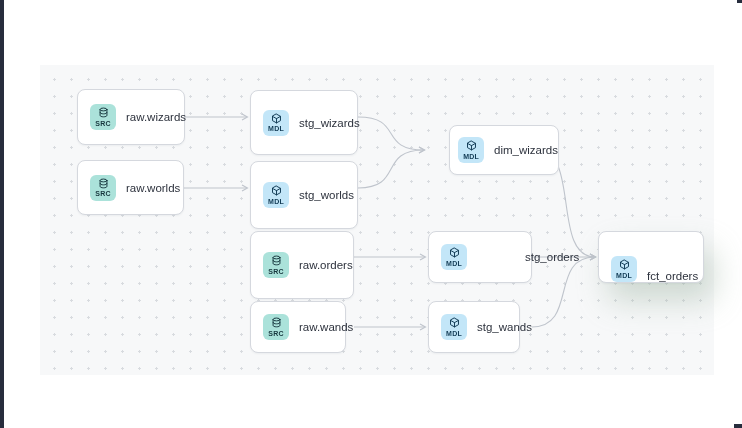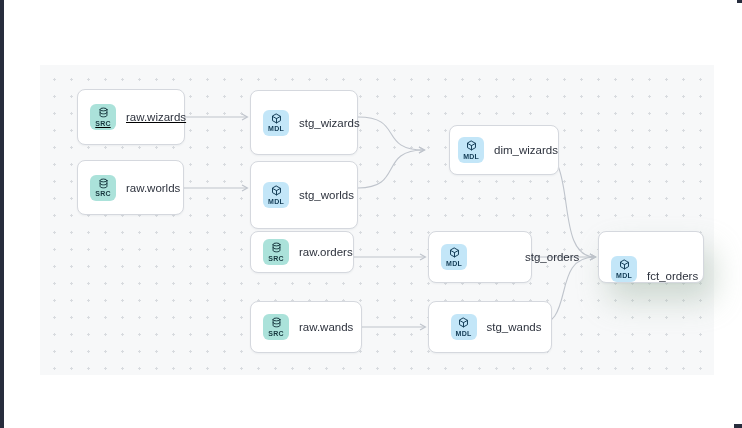--- a/index.html
+++ b/index.html
@@ -59,21 +59,21 @@
   <path d="M 145 52 L 207 52" class="edge" marker-end="url(#arrow)"></path>
       <path d="M 144 123 L 207 123" class="edge" marker-end="url(#arrow)"></path>
       <path d="M 318 52 C 364 52, 338 85, 384 85" class="edge" marker-end="url(#arrow)"></path>
       <path d="M 318 123 C 364 123, 338 85, 384 85" class="edge" marker-end="url(#arrow)"></path>
       <path d="M 314 192 L 385 192" class="edge" marker-end="url(#arrow)"></path>
       <path d="M 314 262 L 385 262" class="edge" marker-end="url(#arrow)"></path>
       <path d="M 492 192 L 555 192" class="edge" marker-end="url(#arrow)"></path>
       <path d="M 492 262 C 538 262, 509 192, 555 192" class="edge" marker-end="url(#arrow)"></path>
       <path d="M 497 85 C 540.5 85, 511.5 192, 555 192" class="edge" marker-end="url(#arrow)"></path>
     </svg>
-<div class="node" style="left: 37px; top: 24px; width: 108px; height: 56px; text-decoration: underline;">
+<div class="node" style="left: 37px; top: 24px; width: 108px; height: 56px;">
     <div class="badge src">
       <svg class="icon" viewBox="0 0 16 16">
         <ellipse cx="8" cy="3.6" rx="5" ry="2.1"></ellipse>
         <path d="M3 3.6 V12.2 C3 13.4 5.2 14.3 8 14.3 S13 13.4 13 12.2 V3.6"></path>
         <path d="M3 7.9 C3 9.1 5.2 10 8 10 S13 9.1 13 7.9"></path>
       </svg>
 
       <span class="badge-label">SRC</span>
     </div>
     <span class="node-label">raw.wizards</span>
@@ -119,21 +119,21 @@
 
       <svg class="icon" viewBox="0 0 16 16">
         <path d="M8 1.6 L13.8 4.9 V11.1 L8 14.4 L2.2 11.1 V4.9 Z"></path>
         <path d="M2.2 4.9 L8 8.2 L13.8 4.9"></path>
         <path d="M8 8.2 V14.4"></path>
       </svg>
       <span class="badge-label">MDL</span>
     </div>
     <span class="node-label">dim_wizards</span>
   </div>
-    <div class="node" style="left: 210px; top: 166px; width: 104px; height: 42px;">
+    <div class="node" style="left: 210px; top: 166px; width: 104px; height: 68px;">
     <div class="badge src">
       <svg class="icon" viewBox="0 0 16 16">
         <ellipse cx="8" cy="3.6" rx="5" ry="2.1"></ellipse>
         <path d="M3 3.6 V12.2 C3 13.4 5.2 14.3 8 14.3 S13 13.4 13 12.2 V3.6"></path>
         <path d="M3 7.9 C3 9.1 5.2 10 8 10 S13 9.1 13 7.9"></path>
       </svg>
 
       <span class="badge-label">SRC</span>
     </div>
     <span class="node-label">raw.orders</span>
@@ -143,33 +143,33 @@
 
       <svg class="icon" viewBox="0 0 16 16">
         <path d="M8 1.6 L13.8 4.9 V11.1 L8 14.4 L2.2 11.1 V4.9 Z"></path>
         <path d="M2.2 4.9 L8 8.2 L13.8 4.9"></path>
         <path d="M8 8.2 V14.4"></path>
       </svg>
       <span class="badge-label">MDL</span>
     </div>
     <span class="node-label">stg_orders</span>
   </div>
-    <div class="node" style="left: 210px; top: 236px; width: 112px; height: 52px;">
+    <div class="node" style="left: 210px; top: 236px; width: 96px; height: 52px;">
     <div class="badge src">
       <svg class="icon" viewBox="0 0 16 16">
         <ellipse cx="8" cy="3.6" rx="5" ry="2.1"></ellipse>
         <path d="M3 3.6 V12.2 C3 13.4 5.2 14.3 8 14.3 S13 13.4 13 12.2 V3.6"></path>
         <path d="M3 7.9 C3 9.1 5.2 10 8 10 S13 9.1 13 7.9"></path>
       </svg>
 
       <span class="badge-label">SRC</span>
     </div>
     <span class="node-label">raw.wands</span>
   </div>
-    <div class="node" style="left: 388px; top: 236px; width: 124px; height: 52px; justify-content: center;">
+    <div class="node" style="left: 388px; top: 236px; width: 92px; height: 52px;">
     <div class="badge mdl">
 
       <svg class="icon" viewBox="0 0 16 16">
         <path d="M8 1.6 L13.8 4.9 V11.1 L8 14.4 L2.2 11.1 V4.9 Z"></path>
         <path d="M2.2 4.9 L8 8.2 L13.8 4.9"></path>
         <path d="M8 8.2 V14.4"></path>
       </svg>
       <span class="badge-label">MDL</span>
     </div>
     <span class="node-label">stg_wands</span>

